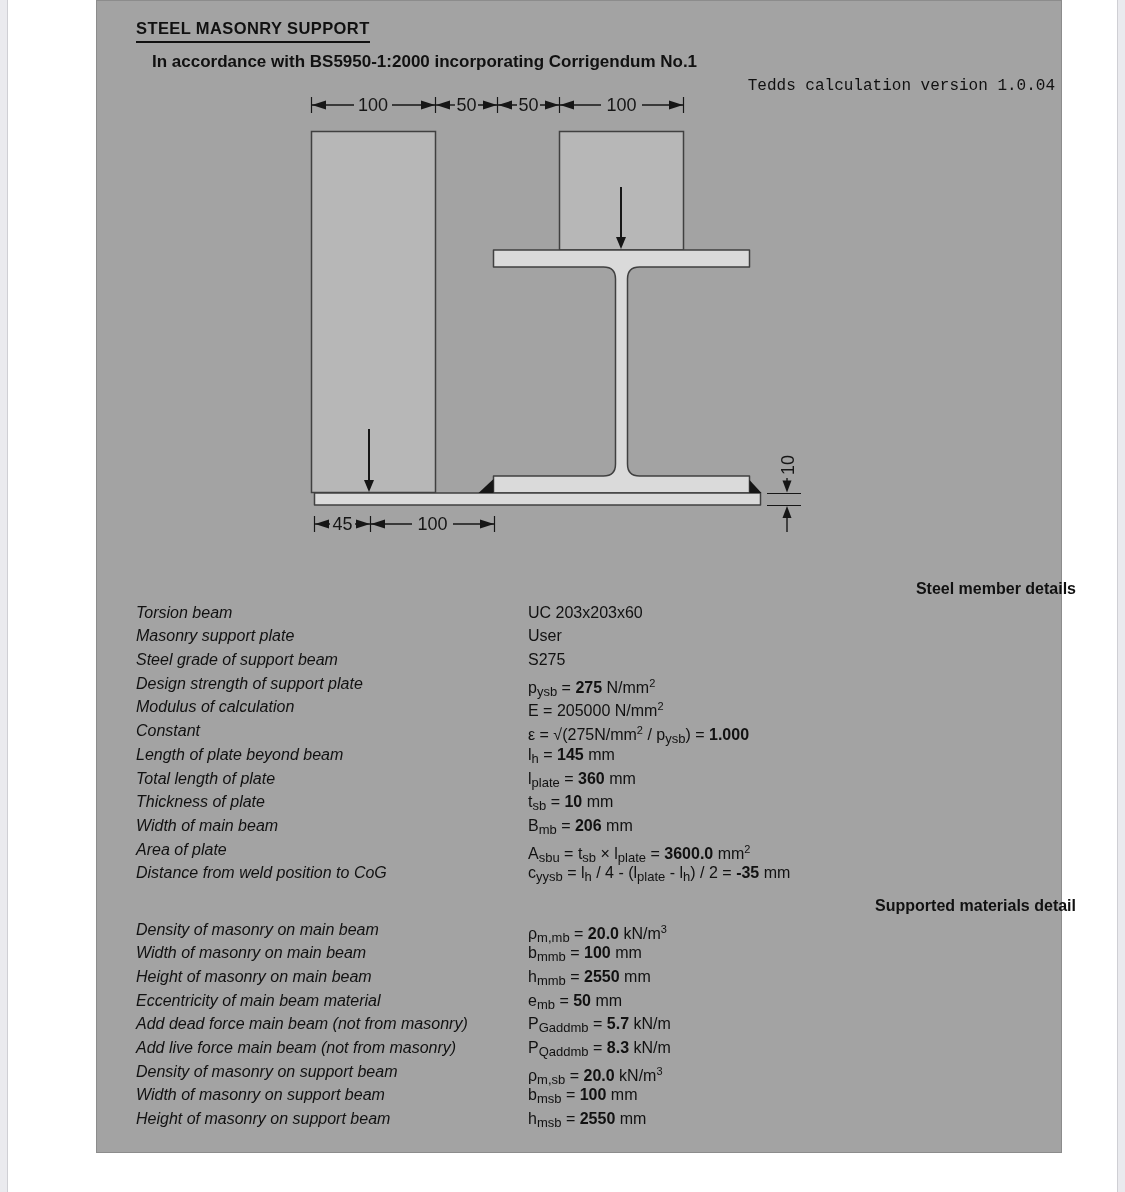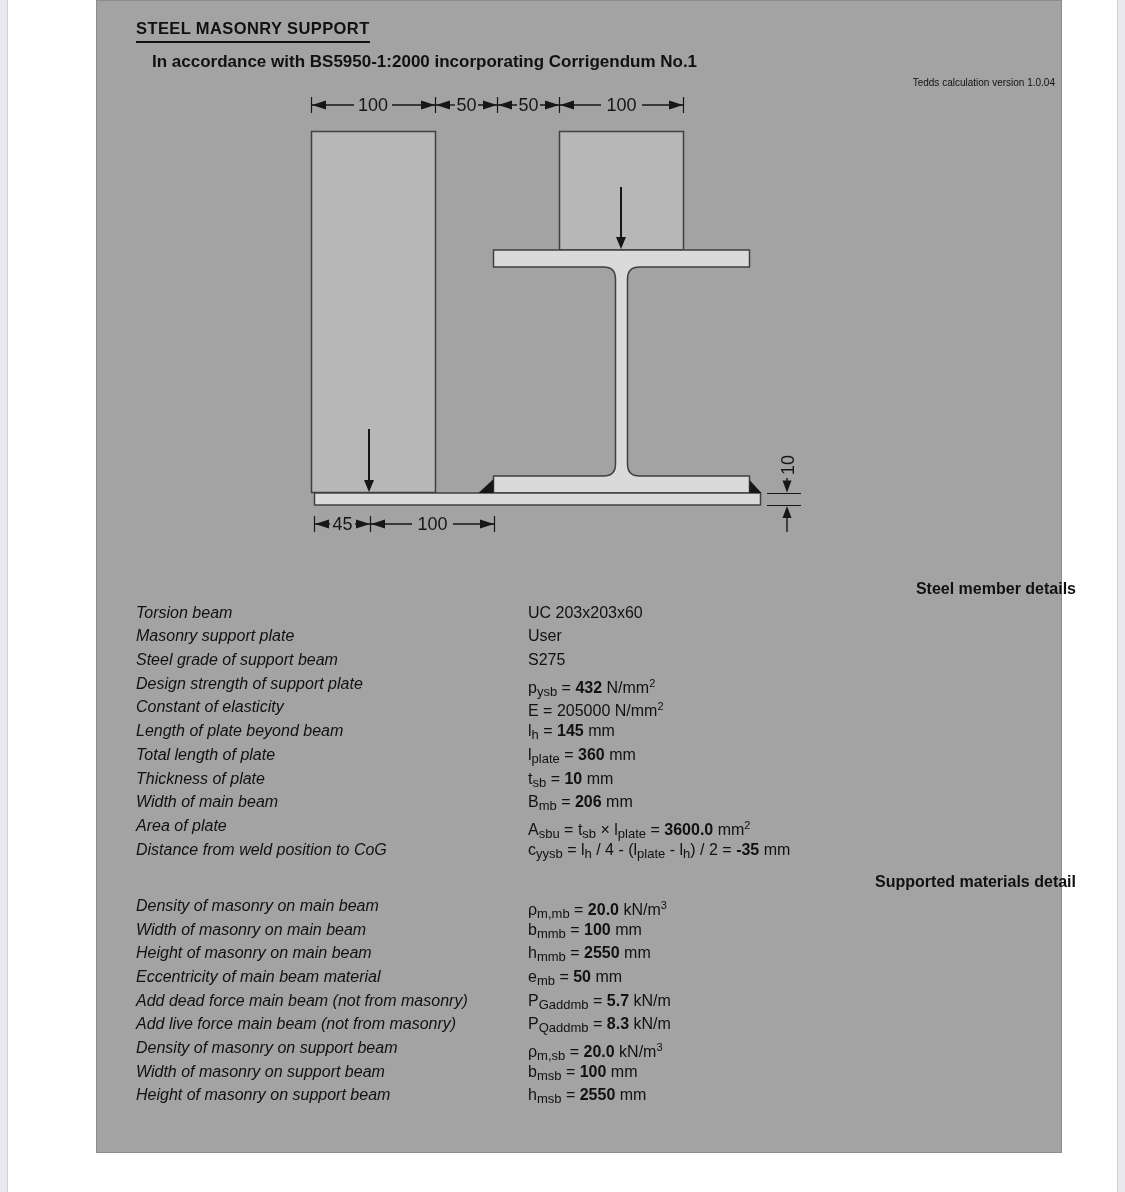--- a/index.html
+++ b/index.html
@@ -5,21 +5,21 @@
   html,body{margin:0;padding:0;background:#ffffff;width:1125px;height:1192px;overflow:hidden;
             font-family:"Liberation Sans","DejaVu Sans",sans-serif;color:#111;}
   .gutter{position:absolute;top:0;bottom:0;width:7px;background:#eaeaee;}
   .gutter.left{left:0;border-right:1px solid #cfcfd4;}
   .gutter.right{right:0;border-left:1px solid #cfcfd4;}
   .page{position:absolute;left:96px;top:0;width:964px;height:1151px;background:#a3a3a3;
         border:1px solid #8c8c8c;}
   .title{position:absolute;left:39px;top:18px;font-size:16.5px;font-weight:bold;letter-spacing:.4px;
          border-bottom:2px solid #111;padding-bottom:3px;white-space:nowrap;}
   .subtitle{position:absolute;left:39px;top:51px;font-size:17px;font-weight:bold;white-space:nowrap;margin-left:16px;}
-  .version{position:absolute;right:6px;top:76px;font-size:10px;}
+  .version{position:absolute;right:6px;top:76px;font-size:16px;font-family:Liberation Mono, monospace;}
   .diagram{position:absolute;left:204px;top:88px;}
   .details{position:absolute;left:39px;top:576px;width:940px;font-size:16px;}
   .sec-heading{font-weight:bold;line-height:23.7px;height:23.7px;white-space:nowrap;text-align:right;}
   .sec-heading + .sec-heading, .row + .sec-heading{margin-top:9px;}
   .row{display:flex;line-height:23.7px;height:23.7px;white-space:nowrap;}
   .lab{width:392px;flex:0 0 392px;font-style:italic;}
   .val{flex:1;}
   .sub{font-size:13px;vertical-align:-3px;}
   .sup{font-size:11px;vertical-align:6px;}
   .b{font-weight:bold;}
@@ -128,25 +128,29 @@
       <div class="row">
         <div class="lab">Masonry support plate</div>
         <div class="val"><span>User</span></div>
       </div>
       <div class="row">
         <div class="lab">Steel grade of support beam</div>
         <div class="val"><span>S275</span></div>
       </div>
       <div class="row">
         <div class="lab">Design strength of support plate</div>
-        <div class="val"><span>p</span><span class="sub">ysb</span><span> = </span><span class="b">432</span><span> N/mm</span><span class="sup">2</span></div>
-      </div>
-      <div class="row">
-        <div class="lab">Constant of elasticity</div>
+        <div class="val"><span>p</span><span class="sub">ysb</span><span> = </span><span class="b">275</span><span> N/mm</span><span class="sup">2</span></div>
+      </div>
+      <div class="row">
+        <div class="lab">Modulus of calculation</div>
         <div class="val"><span>E = 205000 N/mm</span><span class="sup">2</span></div>
+      </div>
+      <div class="row">
+        <div class="lab">Constant</div>
+        <div class="val"><span>ε = √(275N/mm</span><span class="sup">2</span><span> / p</span><span class="sub">ysb</span><span>) = </span><span class="b">1.000</span></div>
       </div>
       <div class="row">
         <div class="lab">Length of plate beyond beam</div>
         <div class="val"><span>l</span><span class="sub">h</span><span> = </span><span class="b">145</span><span> mm</span></div>
       </div>
       <div class="row">
         <div class="lab">Total length of plate</div>
         <div class="val"><span>l</span><span class="sub">plate</span><span> = </span><span class="b">360</span><span> mm</span></div>
       </div>
       <div class="row">

